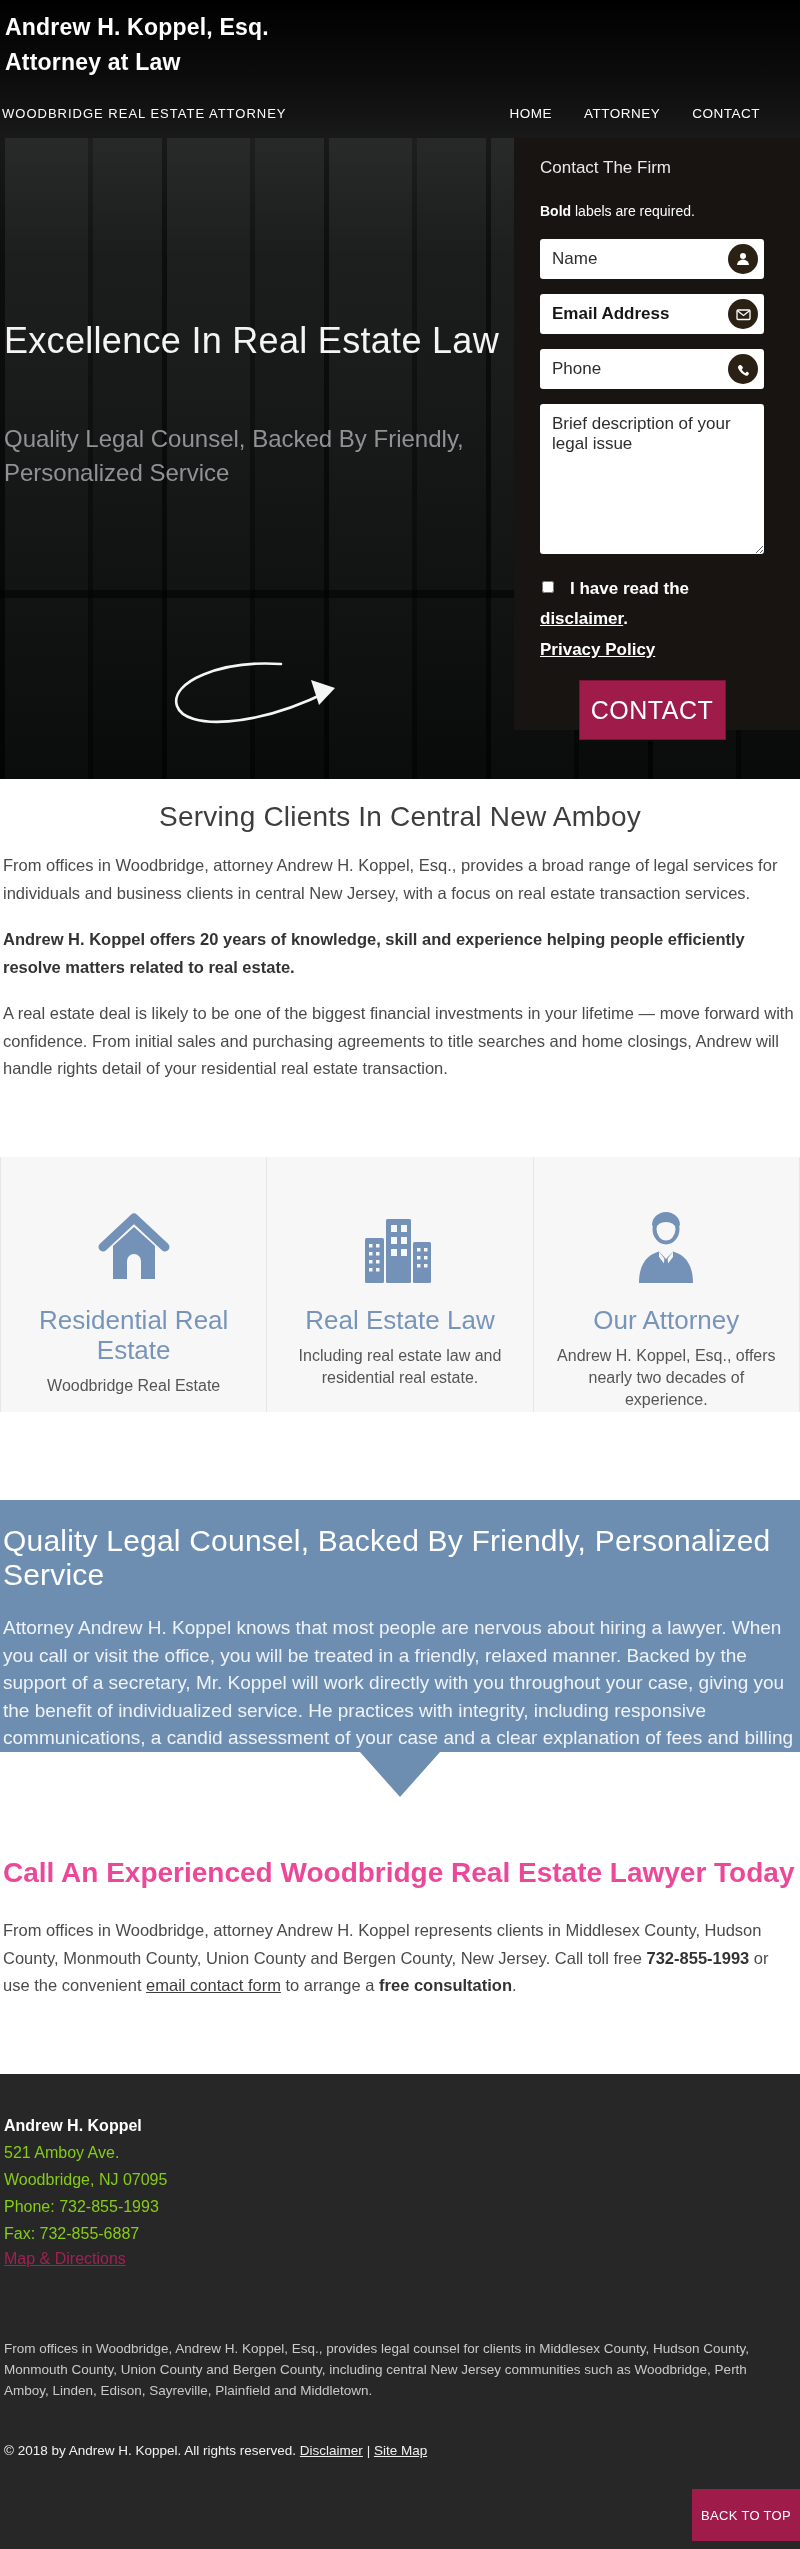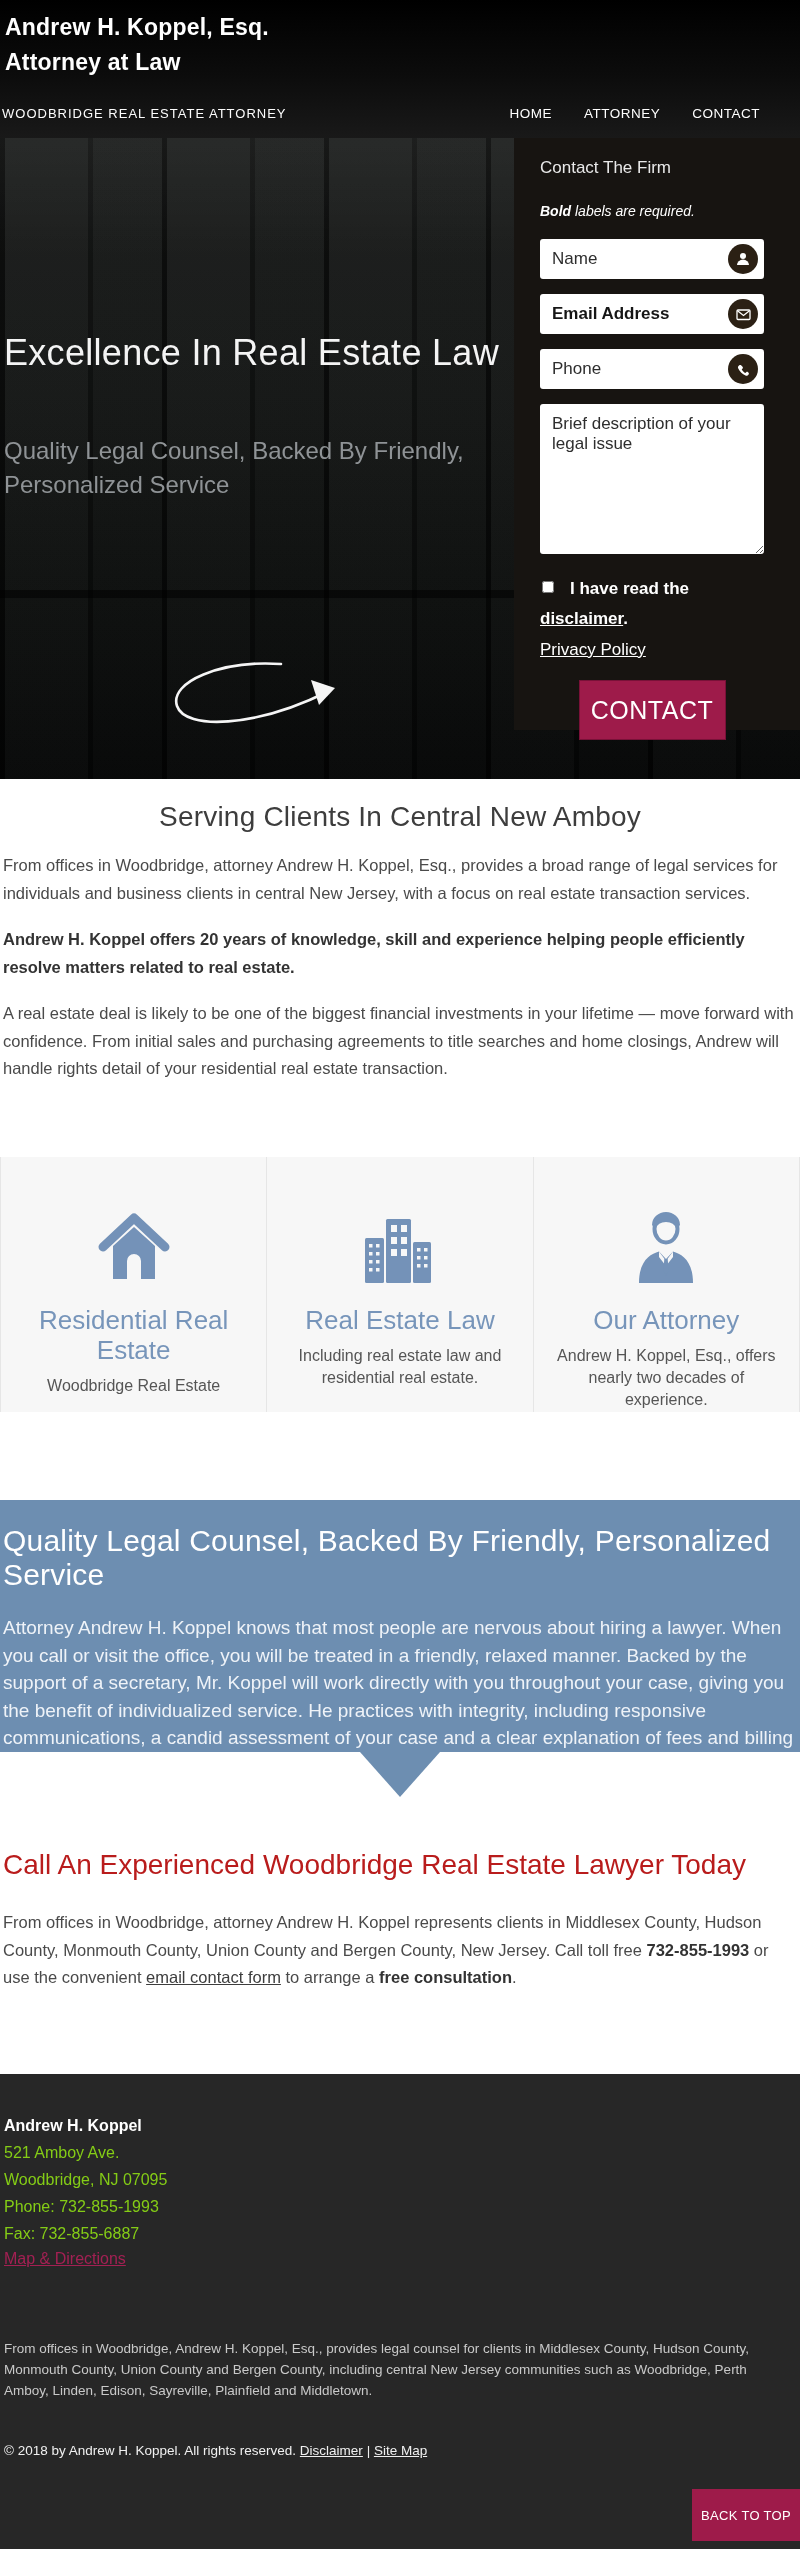--- a/index.html
+++ b/index.html
@@ -23,52 +23,52 @@
   .main-nav a { color:#fff; font-size:13.5px; text-decoration:none; letter-spacing:.5px;text-align:center; }
   
   .hero {
     height:641px; position:relative; overflow:hidden;
     background:
       linear-gradient(180deg, rgba(255,255,255,0.045) 0, rgba(255,255,255,0) 120px),
       linear-gradient(180deg, rgba(0,0,0,0) 452px, rgba(0,0,0,0.55) 452px, rgba(0,0,0,0.55) 460px, rgba(0,0,0,0) 460px),
       repeating-linear-gradient(90deg, rgba(0,0,0,0.5) 0 5px, rgba(255,255,255,0.018) 5px 88px, rgba(0,0,0,0.28) 88px 93px, rgba(255,255,255,0.01) 93px 162px),
       linear-gradient(180deg,#1b1d1c 0%,#151716 40%,#0d0f0e 72%,#060707 100%);
   }
-  .hero-copy { position:absolute; left:4px; top:192px; width:500px; }
+  .hero-copy { position:absolute; left:4px; top:180px; width:500px; }
   .hero-heading { color:#f4f4f4; font-size:36px; font-weight:400; line-height:46px; letter-spacing:.3px; }
   .hero-sub { margin-top:58px; color:#8f9396; font-size:24px; font-weight:400; line-height:34px; }
   .hero-arrow { position:absolute; left:163px; top:520px; }
   
   .form-panel {
     position:absolute; top:0; left:514px; width:286px; height:592px;
     background:#171411; padding:20px 36px 0 26px;
   }
   .form-title { color:#e9e9e9; font-size:17px; font-weight:400; margin-bottom:25px; }
-  .form-note { color:#fff; font-size:14px; margin-bottom:20px;font-style:italic; }
+  .form-note { color:#fff; font-size:14px; margin-bottom:20px; }
   .form-note b { font-weight:bold; }
   .field-wrap { position:relative; margin-bottom:15px; }
   .field-wrap input {
     width:100%; height:40px; border:none; border-radius:3px; background:#fff;
     font-family:"Liberation Sans",sans-serif; font-size:17px; padding:0 44px 0 12px; color:#111;
   }
   .field-wrap input::placeholder { color:#2e2e2e; opacity:1; }
   .field-wrap input.bold-ph::placeholder { font-weight:bold; color:#161616; }
   .field-icon {
     position:absolute; right:6px; top:5px; width:30px; height:30px; border-radius:50%;
     background:#2b2014; display:flex; align-items:center; justify-content:center;
   }
   .message-wrap textarea {
     width:100%; height:150px; border:none; border-radius:3px; background:#fff; resize:both;
     font-family:"Liberation Sans",sans-serif; font-size:17px; padding:10px 12px; color:#111;
   }
   .message-wrap textarea::placeholder { color:#2e2e2e; opacity:1; }
   .disclaimer-row { margin-top:16px; color:#fff; font-size:17px; font-weight:bold; line-height:30px; }
   .disclaimer-row input[type=checkbox] { width:12px; height:12px; margin:0 16px 0 2px; vertical-align:1px; }
   .disclaimer-row a { color:#fff; }
-  .privacy-link { display:inline-block; margin-top:6px; color:#fff; font-size:17px; font-weight:400; }
+  .privacy-link { display:inline-block; margin-top:6px; color:#fff; font-size:17px; font-weight:700; }
   .submit-btn {
     display:block; margin:20px auto 0; width:147px; height:60px;
     background:#9e1b4a; border:1px solid #791138; color:#fff;
     font-family:"Liberation Sans",sans-serif; font-size:25px; letter-spacing:.5px; cursor:pointer;
   }
   
   .intro { height:378px; padding:22px 3px 0; overflow:hidden; }
   .intro h2 { text-align:center; color:#3d3d3d; font-size:28px; font-weight:400; letter-spacing:.2px; }
   .intro p { margin-top:19px; font-size:16.5px; color:#4a4a4a; line-height:27.5px; }
   .intro p.strong { font-weight:bold; color:#333; }
@@ -85,21 +85,21 @@
   .banner { margin-top:88px; height:252px; background:#6d8eb1; padding:24px 3px 0; overflow:hidden; }
   .banner h2 { color:#fff; font-size:30px; font-weight:400; letter-spacing:.2px; }
   .banner p { margin-top:22px; color:#eff3f8; font-size:19px; line-height:27.5px; }
   .banner-tail {
     width:0; height:0; margin:0 auto;
     border-left:40px solid transparent; border-right:40px solid transparent;
     border-top:45px solid #6d8eb1;
   }
   
   .cta { height:277px; padding:52px 3px 0; overflow:hidden; }
-  .cta h2 { color:#b91c1c; font-size:28px; font-weight:400; }
+  .cta h2 { color:#ec4899; font-size:28px; font-weight:700;margin-top:8px; }
   .cta p { margin-top:28px; font-size:16.5px; color:#4a4a4a; line-height:27.5px; }
   .cta p b { color:#333; }
   .cta a { color:#3d3d3d; }
   
   .site-footer { height:475px; background:#272727; position:relative; padding:38px 4px 0; color:#e9e9e9; }
   .f-name { font-size:16px; font-weight:bold; color:#fff; line-height:27px; }
   .f-line { font-size:16px; line-height:27px; color:#84cc16; }
   .map-link { display:inline-block; margin-top:3px; font-size:16px; color:#a32053; }
   .f-disclaimer { margin-top:70px; font-size:13.5px; color:#c9c9c9; line-height:21px; max-width:790px; }
   .f-copy { margin-top:42px; font-size:13.5px; color:#f0f0f0; }

